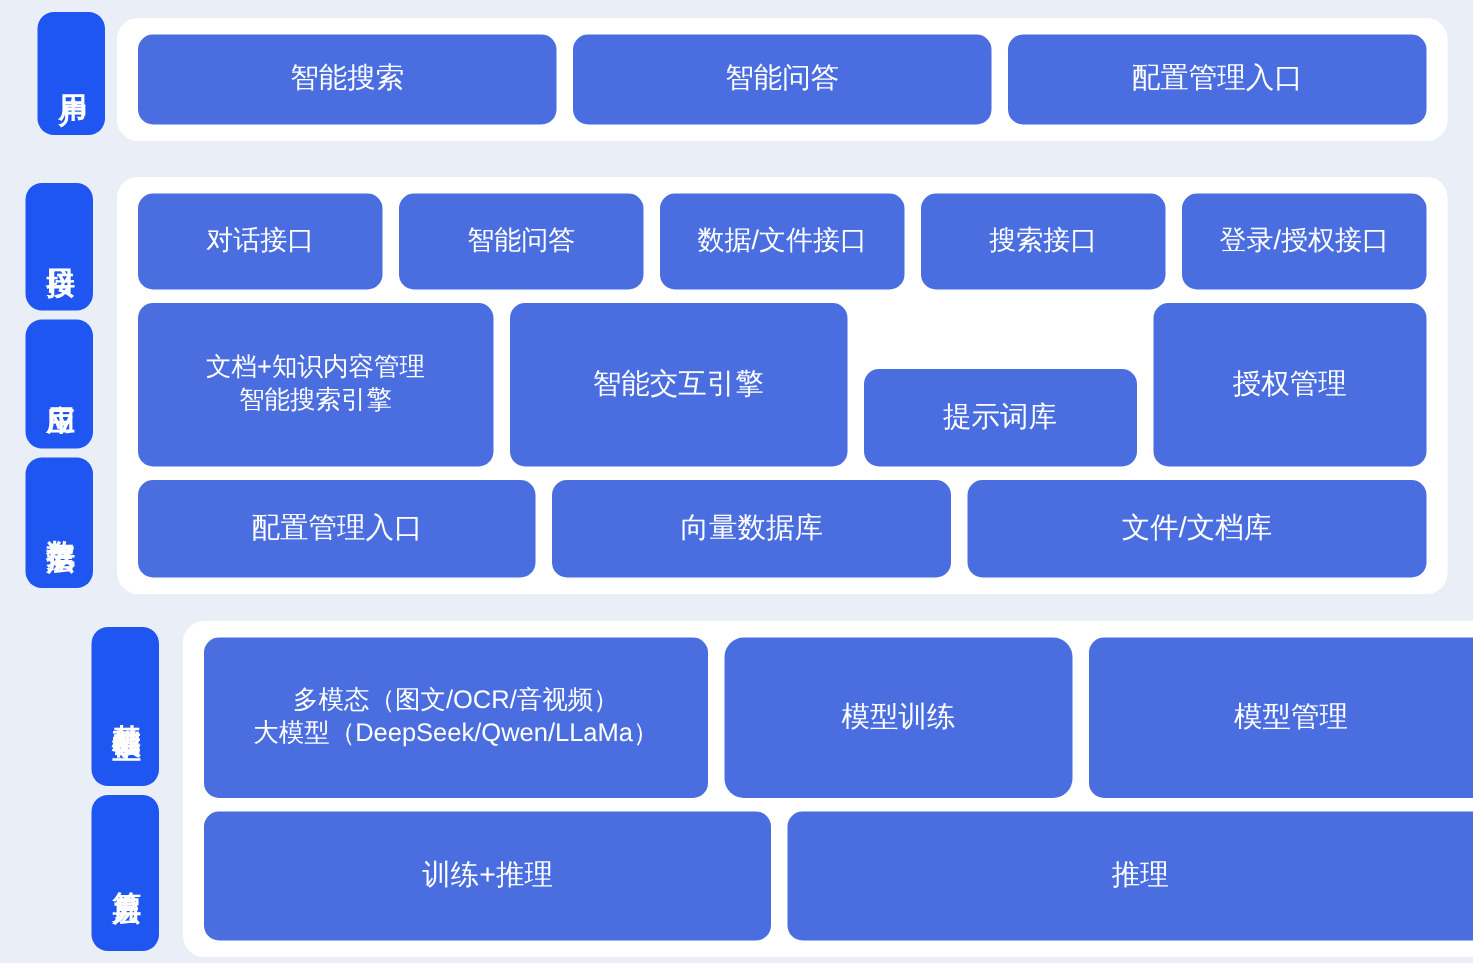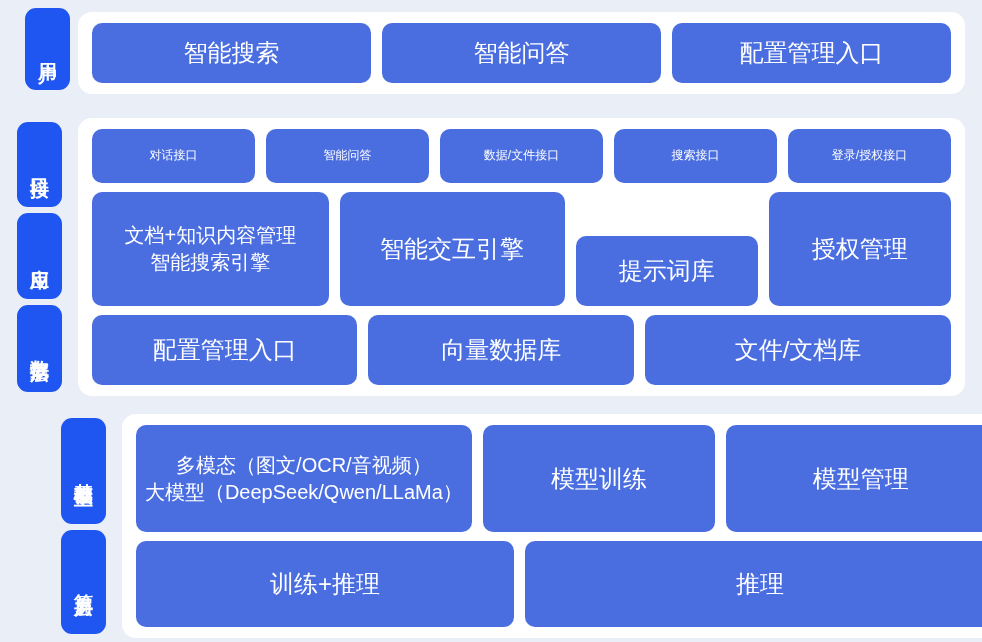--- a/index.html
+++ b/index.html
@@ -85,28 +85,28 @@
 
   
   .box {
     background: #4a6ee0;
     border-radius: 10px;
     color: #ffffff;
     display: flex;
     align-items: center;
     justify-content: center;
     text-align: center;
-    font-size: 24px;
+    font-size: 19px;
     line-height: 1.32;
     padding: 4px 6px;
     box-sizing: border-box;
     white-space: pre-line;
   }
-  .box.small { font-size: 12px; }
-  .box.multiline { font-size: 20px; line-height: 1.34; }
+  .box.small { font-size: 18px; }
+  .box.multiline { font-size: 17px; line-height: 1.34; }
 
   
   #band-user      { top: 4px;   height: 98px; }
   #band-platform  { top: 118px; height: 278px; }
   #band-infra     { top: 414px; height: 224px; padding-left: 44px; }
 
   #band-user .panel     { height: 82px; align-self: center; }
   #band-user .vtab      { height: 82px; flex: 0 0 82px; align-self: center; }
 </style>
 </head>
@@ -175,21 +175,21 @@
       </div>
       <div class="vtab">
         <span class="vtab-text">算力层</span>
       </div>
     </div>
     <div class="panel">
 
       <div class="row">
         <div class="box multiline" style="flex:1.35 1 0;">多模态（图文/OCR/音视频）
 大模型（DeepSeek/Qwen/LLaMa）</div>
-        <div class="box" style="flex:0.92 1 0;">模型训练</div>
+        <div class="box" style="flex:0.92 1 0;border-radius:13px;">模型训练</div>
         <div class="box" style="flex:1.07 1 0;">模型管理</div>
       </div>
 
       <div class="row">
         <div class="box" style="flex:0.88 1 0;">训练+推理</div>
         <div class="box" style="flex:1.1 1 0;">推理</div>
       </div>
 
     </div>
   </section>

